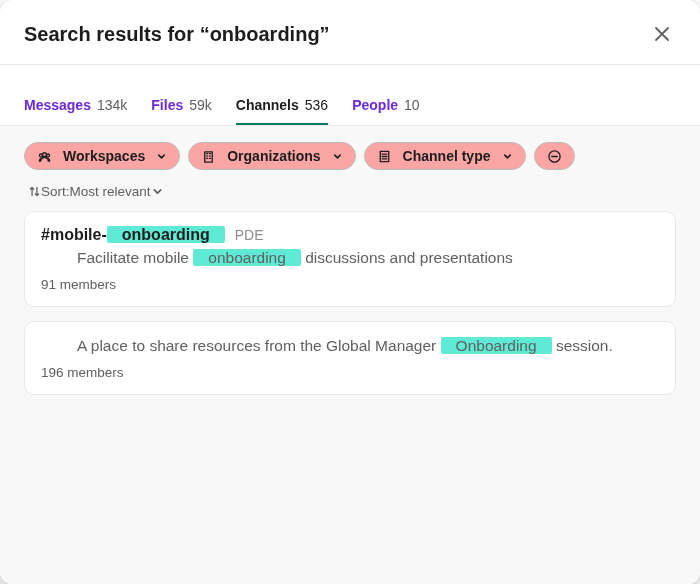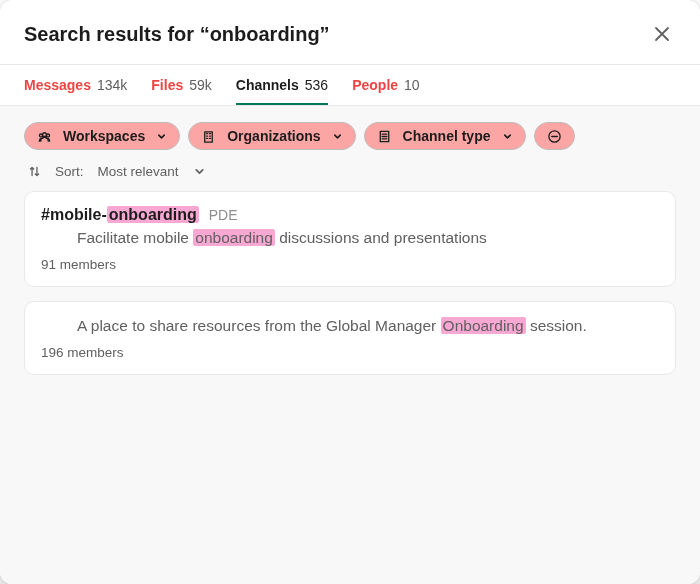--- a/index.html
+++ b/index.html
@@ -32,22 +32,22 @@
 }
 .tab {
   display: flex;
   align-items: baseline;
   gap: 6px;
   padding: 12px 0 10px 0;
   cursor: pointer;
   border-bottom: 2px solid transparent;
   font-size: 14px;
 }
-.tab .label { font-weight: 700; color: #ef4444; }
-.tab .count { color: #616061; }
+.tab .label { font-weight: 700; color: #6d28d9; }
+.tab .count { color: #616061; margin-top: 20px; }
 .tab.active { border-bottom-color: #007a5a; }
 .tab.active .label { color: #1d1c1d; }
 .tab.active .count { color: #1d1c1d; }
 .body {
   background: #f8f8f8;
   flex: 1;
   padding: 16px 24px 24px 24px;
   overflow: auto;
 }
 .filters {
@@ -68,21 +68,21 @@
   font-weight: 700;
   color: #1d1c1d;
   cursor: pointer;
   text-align: center;
 }
 .pill svg.leading { width: 15px; height: 15px; }
 .pill svg.chev { width: 11px; height: 11px; }
 .sort-row {
   display: flex;
   align-items: center;
-  gap: 14px;
+  gap: 0;
   color: #616061;
   font-size: 13.5px;
   margin: 0 0 12px 4px;
   cursor: pointer;
 }
 .sort-row svg { width: 13px; height: 13px; }
 .result-card {
   background: #fff;
   border: 1px solid #e8e8e8;
   border-radius: 10px;
@@ -92,21 +92,21 @@
 .result-title-row {
   display: flex;
   align-items: baseline;
   gap: 10px;
   margin-bottom: 4px;
 }
 .channel-name { font-size: 16px; font-weight: 800; color: #1d1c1d; }
 .channel-org { font-size: 14px; color: #8e8d8e; }
 .result-desc { font-size: 15.5px; color: #616061; margin-bottom: 8px; line-height: 1.35; margin-left: 36px; }
 .result-members { font-size: 13.5px; color: #616061; }
-.hl { background: #f9a8d4; border-radius: 2px; padding: 0 2px; }
+.hl { background: #5eead4; border-radius: 2px; padding: 0 15px; }
 </style>
 </head>
 <body>
 
 <div class="modal">
 
   <div class="header">
     <h1 class="title">
       <span>Search results for </span><span>“onboarding”</span>
     </h1>

